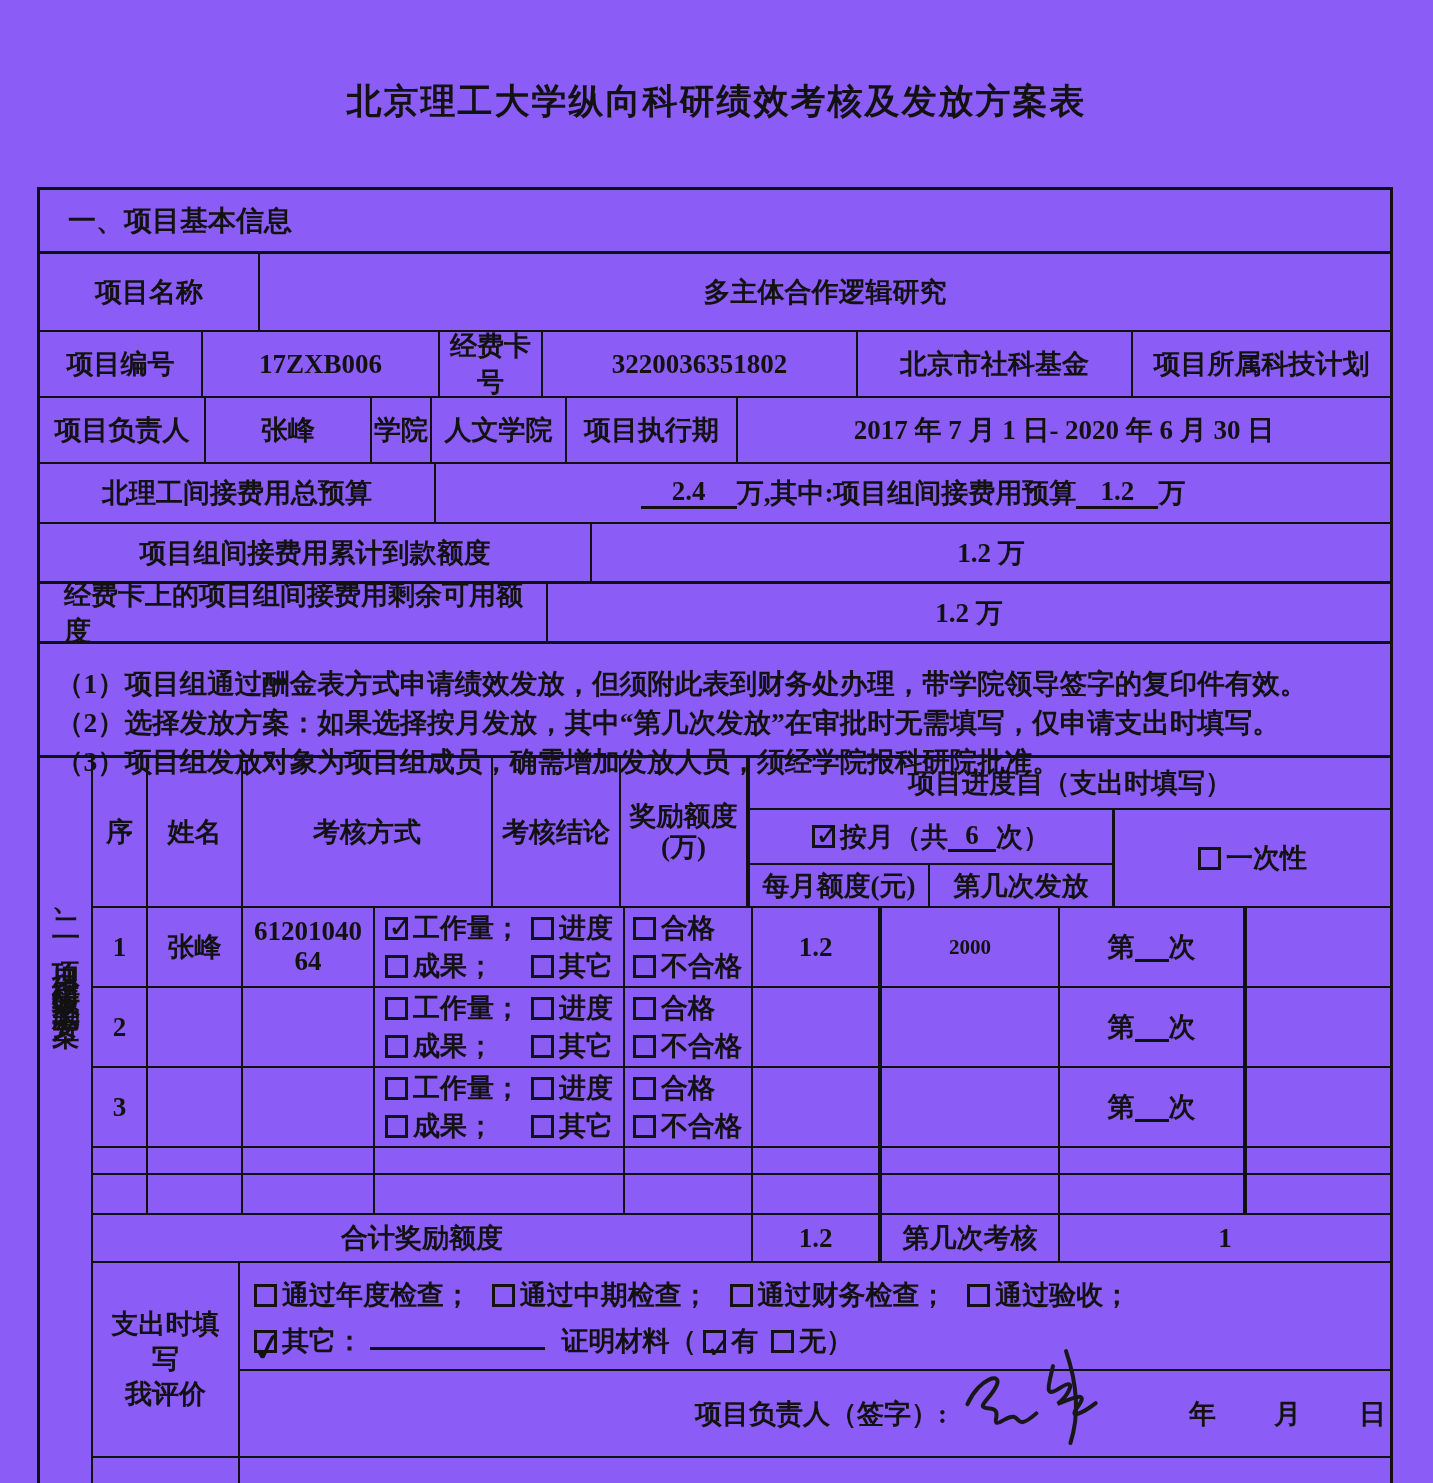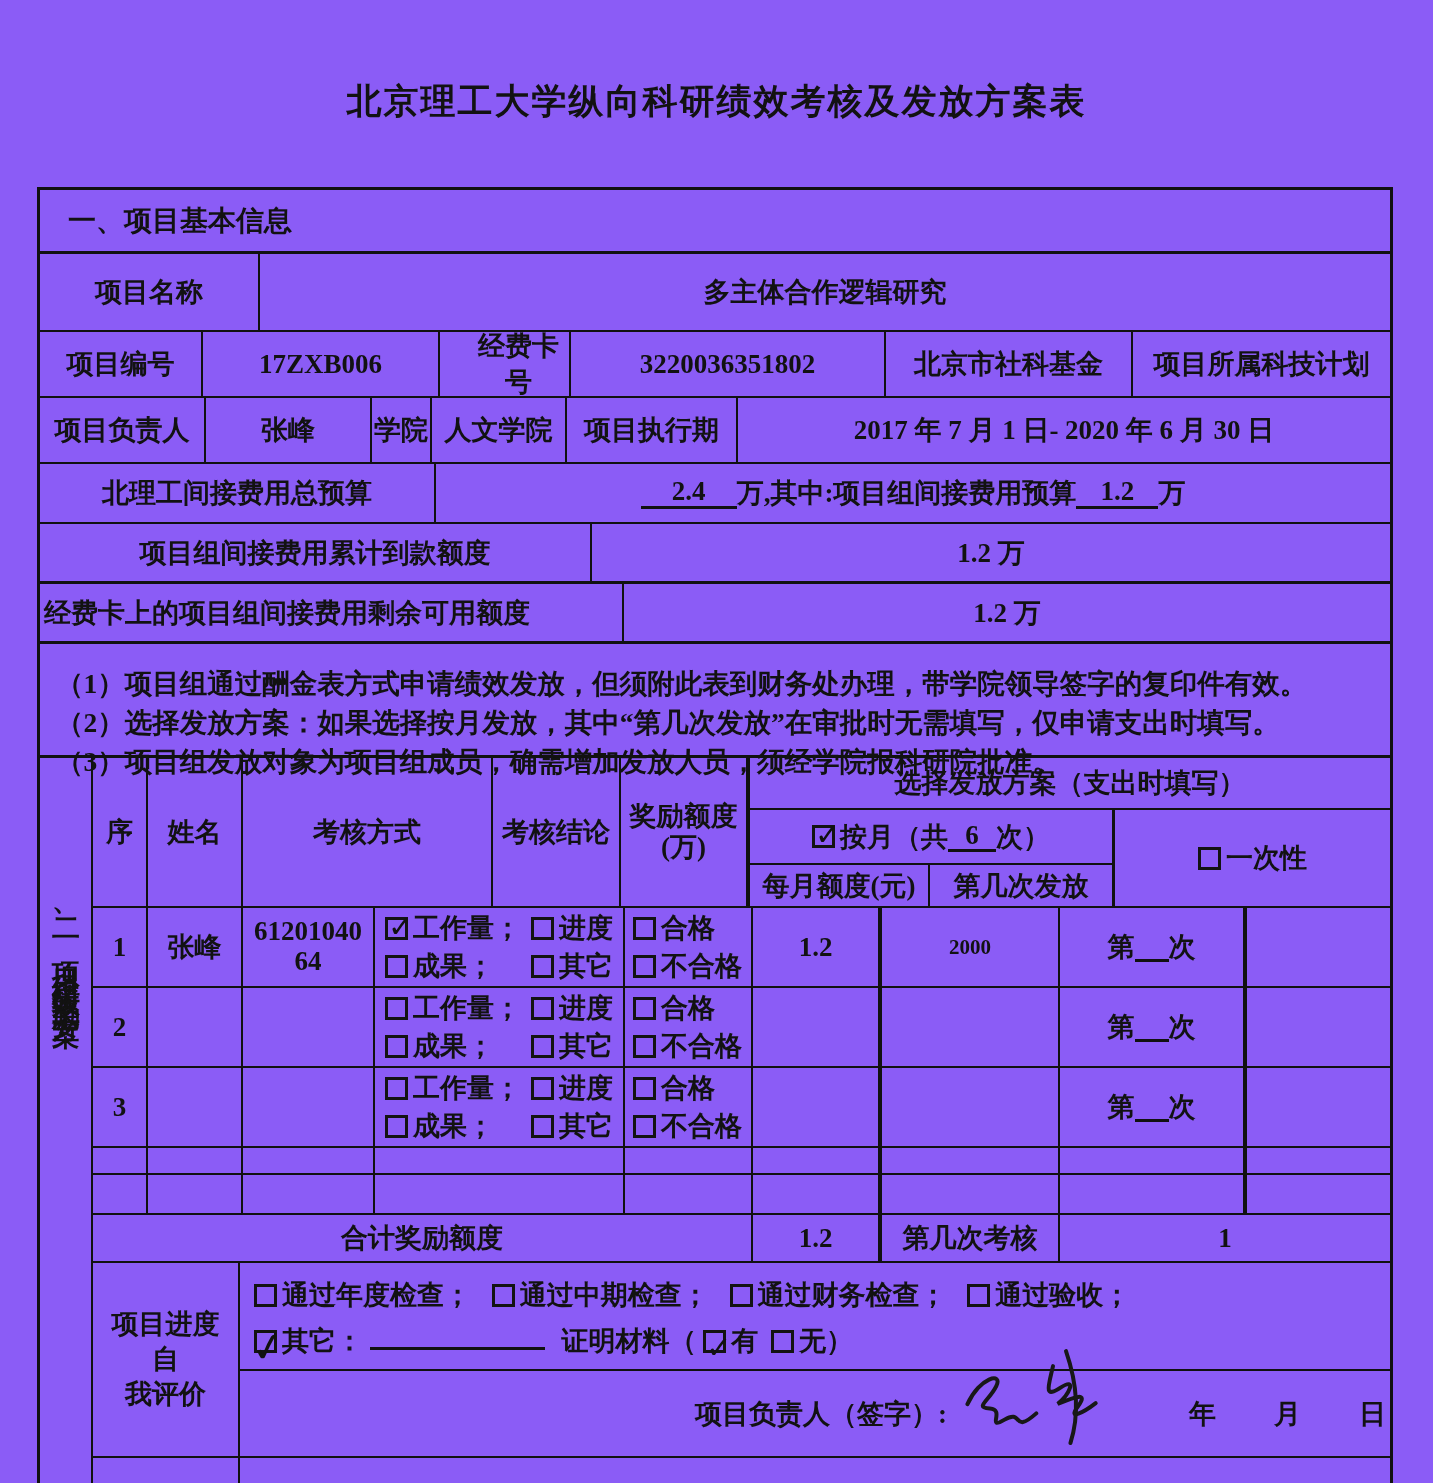--- a/index.html
+++ b/index.html
@@ -64,21 +64,21 @@
     </div>
 
     <div class="row" style="height:78px;">
       <div class="c" style="width:220px;">项目名称</div>
       <div class="c grow">多主体合作逻辑研究</div>
     </div>
 
     <div class="row" style="height:66px;">
       <div class="c" style="width:163px;">项目编号</div>
       <div class="c" style="width:237px;">17ZXB006</div>
-      <div class="c" style="width:103px;margin-left:28px;">经费卡号</div>
+      <div class="c" style="width:103px;">经费卡号</div>
       <div class="c" style="width:315px;">3220036351802</div>
       <div class="c grow">北京市社科基金</div>
       <div class="c" style="width:257px;">项目所属科技计划</div>
     </div>
 
     <div class="row" style="height:66px;">
       <div class="c" style="width:166px;">项目负责人</div>
       <div class="c" style="width:166px;">张峰</div>
       <div class="c" style="width:60px; padding:2px 0;">学院</div>
       <div class="c" style="width:135px;">人文学院</div>
@@ -95,21 +95,21 @@
         <span>万</span>
       </div>
     </div>
 
     <div class="row bb3" style="height:60px;">
       <div class="c" style="width:552px;">项目组间接费用累计到款额度</div>
       <div class="c grow">1.2 万</div>
     </div>
 
     <div class="row bb3" style="height:60px;">
-      <div class="c left" style="width:584px; padding-left:4px;">经费卡上的项目组间接费用剩余可用额度</div>
+      <div class="c left" style="width:508px; padding-left:24px;">经费卡上的项目组间接费用剩余可用额度</div>
       <div class="c grow">1.2 万</div>
     </div>
 
     <div class="row bb3" style="height:114px;">
       <div class="notes grow">
         <div>（1）项目组通过酬金表方式申请绩效发放，但须附此表到财务处办理，带学院领导签字的复印件有效。</div>
         <div>（2）选择发放方案：如果选择按月发放，其中“第几次发放”在审批时无需填写，仅申请支出时填写。</div>
         <div>（3）项目组发放对象为项目组成员，确需增加发放人员，须经学院报科研院批准。</div>
       </div>
     </div>
@@ -125,21 +125,21 @@
         <div class="row" style="height:150px;">
           <div class="c" style="width:55px;">序</div>
           <div class="c" style="width:95px;">姓名</div>
           <div class="c" style="width:250px;">考核方式</div>
           <div class="c" style="width:128px;">考核结论</div>
           <div class="c hdrcell" style="width:127px;">
             <span>奖励额度</span>
             <span>(万)</span>
           </div>
           <div class="grow thickL" style="display:flex; flex-direction:column;">
-            <div class="c" style="height:52px; border-right:none; border-bottom:2px solid #111;">选择发放方案（支出时填写）</div>
+            <div class="c" style="height:52px; border-right:none; border-bottom:2px solid #111;">项目进度自（支出时填写）</div>
             <div style="display:flex; flex:1;">
               <div style="width:365px; display:flex; flex-direction:column; border-right:3px solid #111;">
                 <div class="c" style="height:55px; border-right:none; border-bottom:2px solid #111;">
                   <span class="cb on"></span>
                   <span>按月（共</span>
                   <span class="ul" style="min-width:48px;">6</span>
                   <span>次）</span>
                 </div>
                 <div style="display:flex; flex:1;">
                   <div class="c" style="width:180px;">每月额度(元)</div>
@@ -302,21 +302,21 @@
 
         <div class="row" style="height:48px;">
           <div class="c" style="width:660px;">合计奖励额度</div>
           <div class="c" style="width:127px;">1.2</div>
           <div class="c thickL" style="width:180px;">第几次考核</div>
           <div class="c grow">1</div>
         </div>
 
         <div class="row" style="height:195px;">
           <div class="c col" style="width:147px; line-height:1.3;">
-            <span>项目进度自</span>
+            <span>支出时填写</span>
             <span>我评价</span>
           </div>
           <div class="grow" style="display:flex; flex-direction:column;">
             <div style="height:108px; border-bottom:2px solid #111; padding:10px 14px; line-height:1.7;">
               <div>
                 <span class="cb"></span><span>通过年度检查；</span>
                 <span class="cb small-gap"></span><span>通过中期检查；</span>
                 <span class="cb small-gap"></span><span>通过财务检查；</span>
                 <span class="cb small-gap"></span><span>通过验收；</span>
               </div>

